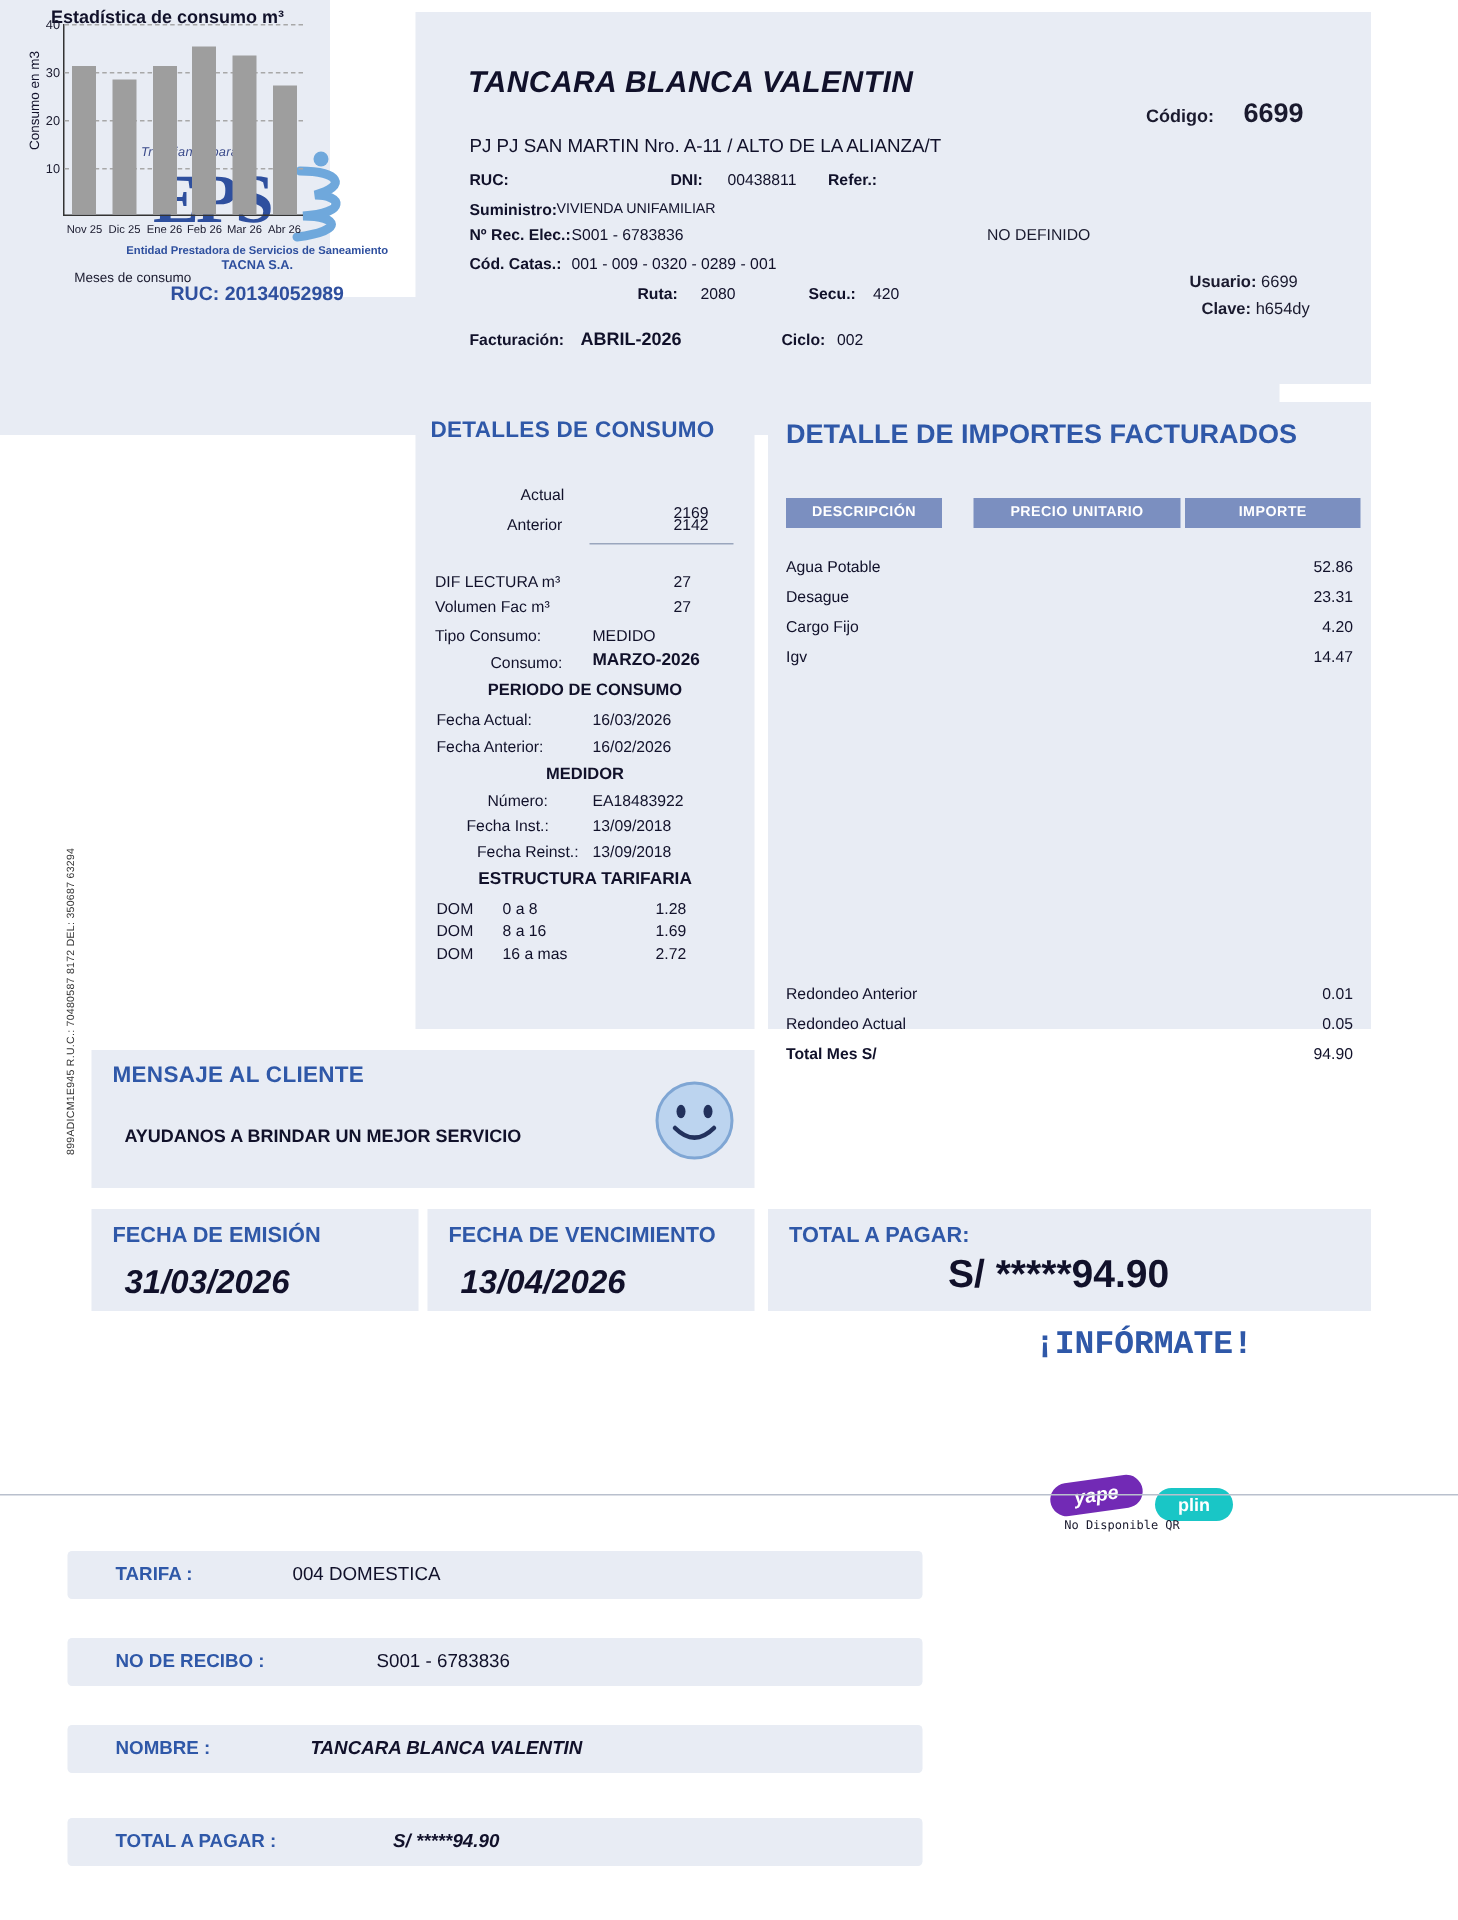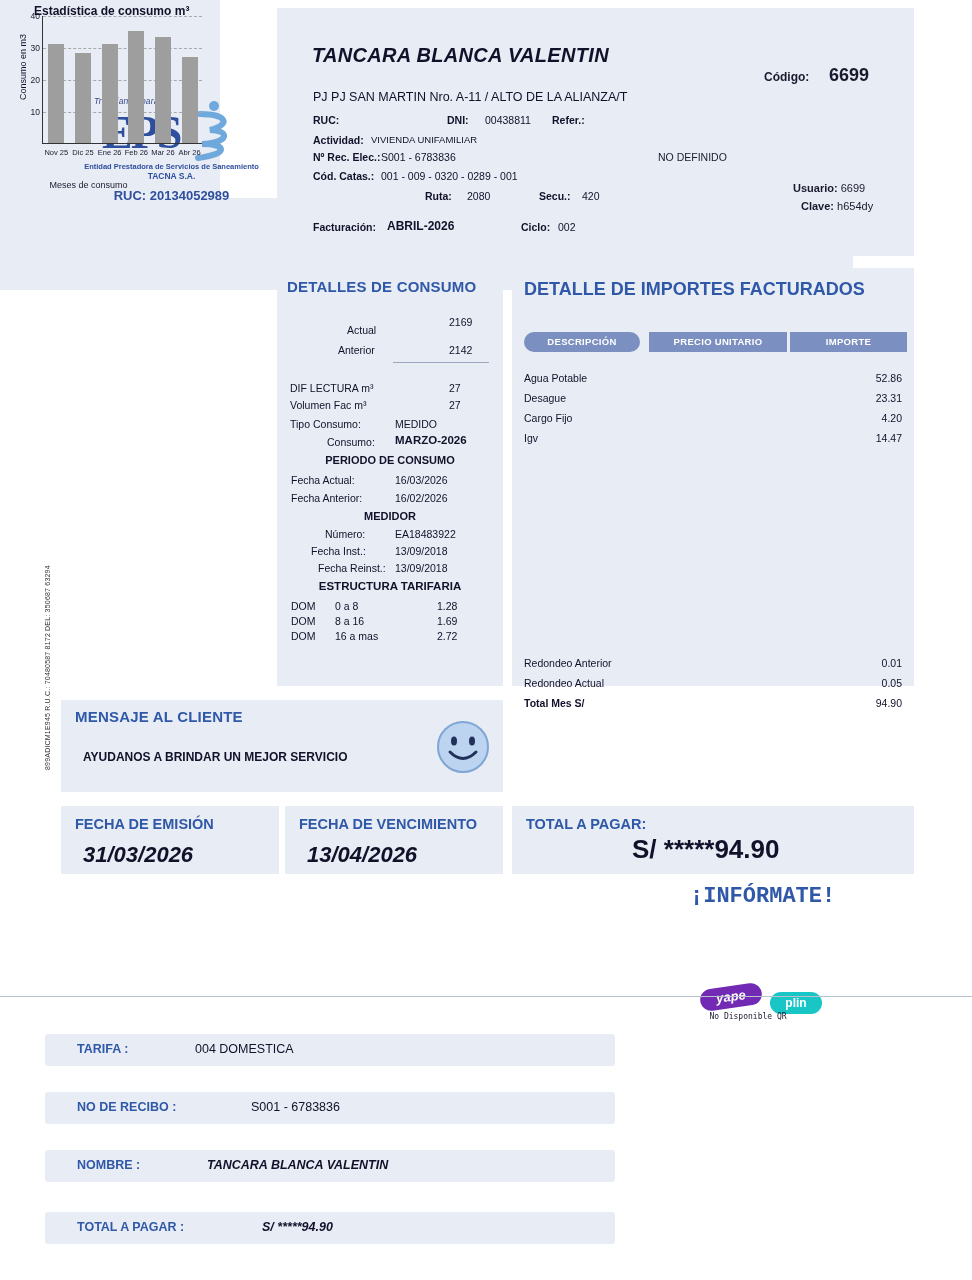--- a/index.html
+++ b/index.html
@@ -144,21 +144,21 @@
     <div class="cust-name">TANCARA BLANCA VALENTIN</div>
     <div class="cust-addr">PJ PJ SAN MARTIN Nro. A-11 / ALTO DE LA ALIANZA/T</div>
     <div class="codigo-label">Código:</div>
     <div class="codigo-value">6699</div>
 
     <div class="kv" style="left:36px; top:106px;"><b>RUC:</b></div>
     <div class="kv" style="left:170px; top:106px;"><b>DNI:</b></div>
     <div class="kv" style="left:208px; top:106px;"><span>00438811</span></div>
     <div class="kv" style="left:275px; top:106px;"><b>Refer.:</b></div>
 
-    <div class="kv" style="left:36px; top:126px;"><b>Actividad:</b></div>
+    <div class="kv" style="left:36px; top:126px;"><b>Suministro:</b></div>
     <div class="kv" style="left:94px; top:126px; font-size:9.5px;"><span>VIVIENDA UNIFAMILIAR</span></div>
 
     <div class="kv" style="left:36px; top:143px;"><b>Nº Rec. Elec.:</b></div>
     <div class="kv" style="left:104px; top:143px;"><span>S001 - 6783836</span></div>
     <div class="nodef">NO DEFINIDO</div>
 
     <div class="kv" style="left:36px; top:162px;"><b>Cód. Catas.:</b></div>
     <div class="kv" style="left:104px; top:162px;"><span>001 - 009 - 0320 - 0289 - 001</span></div>
 
     <div class="kv" style="left:148px; top:182px;"><b>Ruta:</b></div>
@@ -219,21 +219,21 @@
         <div class="bar" style="left: 138.667px; height: 86.4px;"></div>
         <div class="xtick" style="left: 146.667px;">Abr 26</div>
       </div>
     <div class="chart-xlabel">Meses de consumo</div>
   </div>
 
   <div class="panel" id="detalles-consumo">
     <div class="panel-title dc-title">DETALLES DE CONSUMO</div>
 
     <div class="dc-row" style="left:70px; top:56px;">Actual</div>
-    <div class="dc-row" style="left:172px; top:48px;">2169</div>
+    <div class="dc-row" style="left:172px; top:68px;">2169</div>
     <div class="dc-row" style="left:61px; top:76px;">Anterior</div>
     <div class="dc-row" style="left:172px; top:76px;">2142</div>
     <div class="hr-thin" style="left:116px; top:94px; width:96px;"></div>
 
     <div class="dc-row" style="left:13px; top:114px;">DIF LECTURA m³</div>
     <div class="dc-row" style="left:172px; top:114px;">27</div>
     <div class="dc-row" style="left:13px; top:131px;">Volumen Fac m³</div>
     <div class="dc-row" style="left:172px; top:131px;">27</div>
 
     <div class="dc-row" style="left:13px; top:150px;">Tipo Consumo:</div>
@@ -266,21 +266,21 @@
         <div class="dc-row" style="left: 14px; top: 362px;">DOM</div>
         <div class="dc-row" style="left: 58px; top: 362px;">16 a mas</div>
         <div class="dc-row" style="left: 160px; top: 362px;">2.72</div>
       </div>
   </div>
 
   <div class="panel" id="detalle-importes">
     <div class="di-title">
       <span>DETALLE DE IMPORTES FACTURADOS</span>
     </div>
-    <div class="di-head" style="left:12px; width:116px;border-radius:10px;">DESCRIPCIÓN</div>
+    <div class="di-head" style="left:12px; width:104px;">DESCRIPCIÓN</div>
     <div class="di-head" style="left:137px; width:138px;">PRECIO UNITARIO</div>
     <div class="di-head" style="left:278px; width:117px;">IMPORTE</div>
 
     <div id="importe-rows">
         <div class="di-item" style="left: 12px; top: 104px;">Agua Potable</div>
         <div class="di-amt" style="left: 310px; top: 104px;">52.86</div>
         <div class="di-item" style="left: 12px; top: 124px;">Desague</div>
         <div class="di-amt" style="left: 310px; top: 124px;">23.31</div>
         <div class="di-item" style="left: 12px; top: 144px;">Cargo Fijo</div>
         <div class="di-amt" style="left: 310px; top: 144px;">4.20</div>

